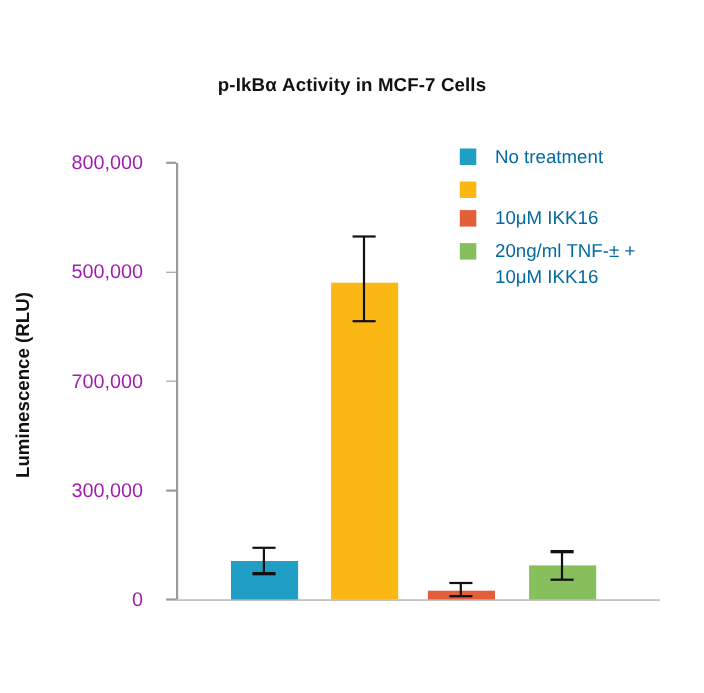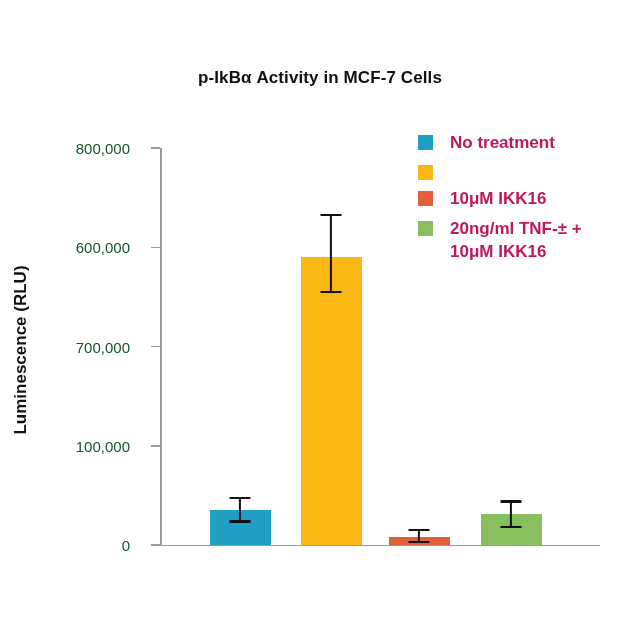--- a/index.html
+++ b/index.html
@@ -86,22 +86,22 @@
     width: 9px;
     height: 1.5px;
     background: #9b9b9b;
   }
 
   .ytick-text {
     position: absolute;
     left: 26px;
     width: 118px;
     text-align: right;
-    font-size: 15px;
-    color: #14532d;
+    font-size: 18px;
+    color: #a21caf;
     transform: translateY(-50%);
     white-space: nowrap;
   }
 
   
   .bar {
     position: absolute;
     bottom: 0;
   }
 
@@ -133,47 +133,47 @@
   }
   .legend-swatch {
     width: 15px;
     height: 15px;
     flex: 0 0 15px;
     margin-top: 4px;
   }
   .legend-label {
     margin-left: 17px;
     font-size: 17px;
-    font-weight: 700;
-    color: #be185d;
+    font-weight: 400;
+    color: #0369a1;
     line-height: 23px;
     white-space: pre-line;
   }
 </style>
 </head>
 <body>
 
 <div id="figure">
 
   <div id="chart-title">p-IkBα Activity in MCF-7 Cells</div>
 
   <div id="y-axis-label">Luminescence (RLU)</div>
 
   <div id="plot-area">
     <div id="y-spine"></div>
     <div id="x-spine"></div>
     <div id="ticks-layer">
         <div class="y-tick" style="top: 396.25px;"></div>
         <div class="ytick-text" style="top: 397px; left: -148px;">0</div>
         <div class="y-tick" style="top: 297px;"></div>
-        <div class="ytick-text" style="top: 297.75px; left: -148px;">100,000</div>
+        <div class="ytick-text" style="top: 297.75px; left: -148px;">300,000</div>
         <div class="y-tick" style="top: 197.75px;"></div>
         <div class="ytick-text" style="top: 198.5px; left: -148px;">700,000</div>
         <div class="y-tick" style="top: 98.5px;"></div>
-        <div class="ytick-text" style="top: 99.25px; left: -148px;">600,000</div>
+        <div class="ytick-text" style="top: 99.25px; left: -148px;">500,000</div>
         <div class="y-tick" style="top: -0.75px;"></div>
         <div class="ytick-text" style="top: 0px; left: -148px;">800,000</div>
       </div>
     <div id="bars-layer">
         <div class="bar" style="left: 49.5px; width: 61px; height: 34.7375px; background: rgb(33, 158, 196);"></div>
         <div class="errbar-stem" style="left: 80px; top: 349.856px; height: 23.82px;"></div>
         <div class="errbar-cap" style="left: 80px; top: 348.556px; width: 21px;"></div>
         <div class="errbar-cap" style="left: 80px; top: 372.376px; width: 21px;"></div>
         <div class="bar" style="left: 140.5px; width: 61px; height: 287.825px; background: rgb(251, 183, 19);"></div>
         <div class="errbar-stem" style="left: 171px; top: 66.9937px; height: 76.9188px;"></div>

